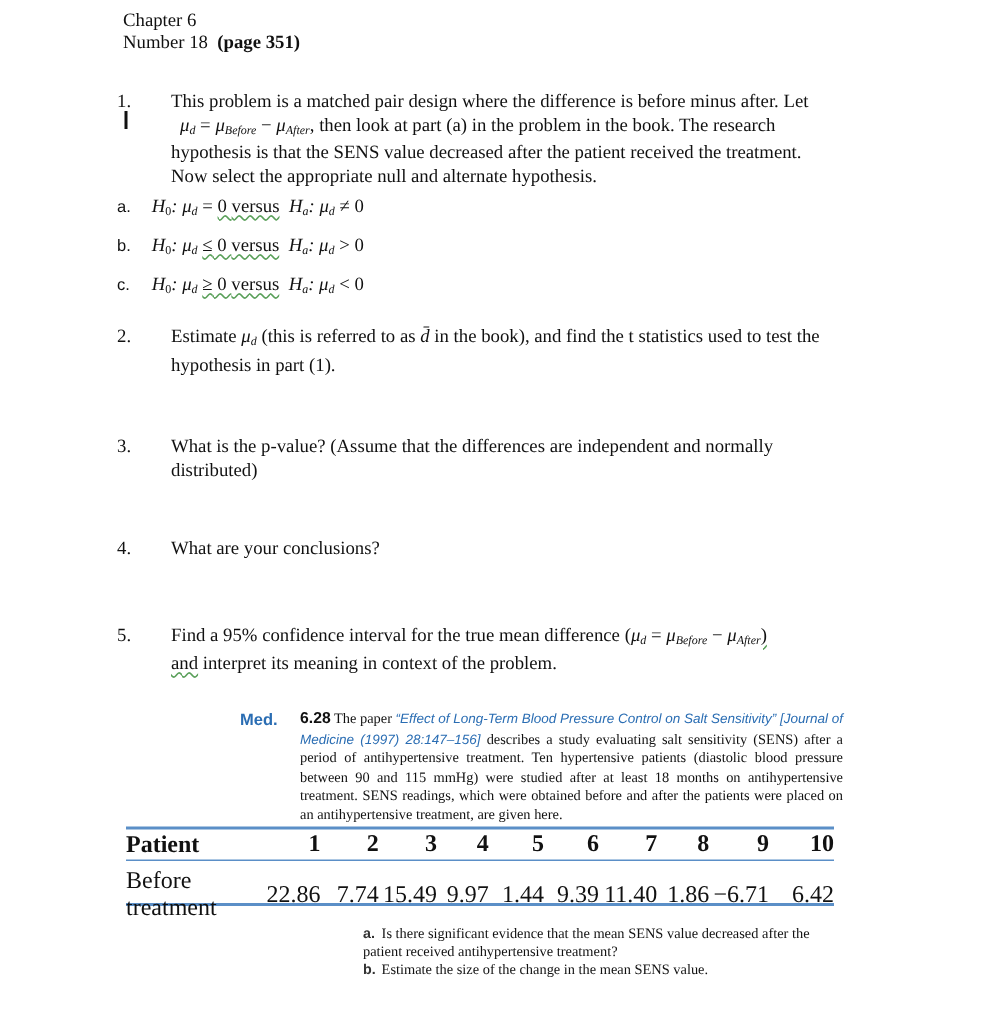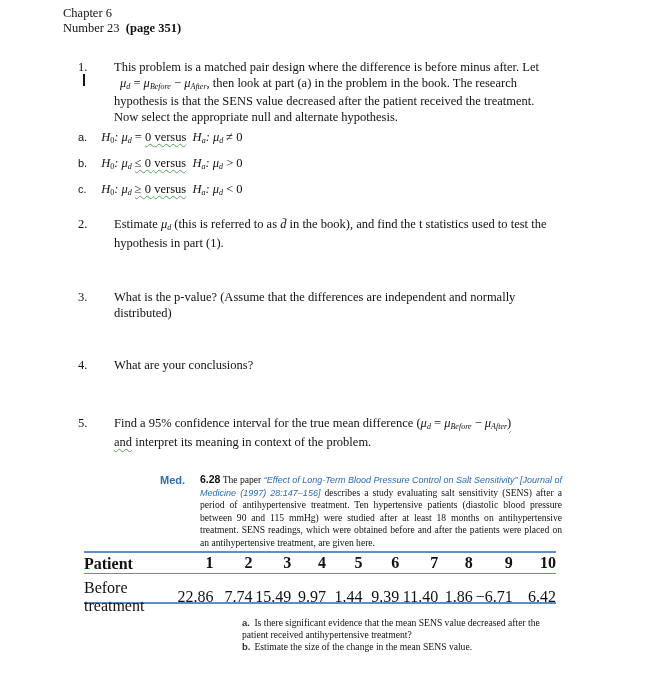--- a/index.html
+++ b/index.html
@@ -1,19 +1,19 @@
 <!DOCTYPE html>
 <html><head>
 <meta charset="utf-8">
 <style>
   html, body { margin:0; padding:0; background:#ffffff; }
   body { width:668px; height:690px; position:relative; overflow:hidden;
          font-family:"Liberation Serif", serif; color:#111; }
   .abs { position:absolute; }
-  .hdr { left:63px; font-size:12.5px; line-height:15px; }
+  .hdr { left:82px; font-size:12.5px; line-height:15px; }
   .bold { font-weight:bold; }
   .num { left:78px; font-size:12.5px; }
   .qtext { left:114px; width:440px; font-size:12.5px; line-height:15.5px; }
   .cursor { left:83px; top:74px; width:1.5px; height:12px; background:#111; }
   .math { font-style:italic; }
   .sub { font-size:8px; vertical-align:-2px; font-style:italic; }
   .opt { left:78px; font-size:12.5px; }
   .opt .lbl { font-family:"Liberation Sans", sans-serif; font-size:11px; display:inline-block; width:20px; }
   .squig { text-decoration: underline wavy #5aa05a; text-decoration-thickness:1px; text-underline-offset:2px; }
   .med { left:160px; top:474px; color:#2a6db3; font-family:"Liberation Sans", sans-serif; font-weight:bold; font-size:11px; }
@@ -27,21 +27,21 @@
   .hrow td { font-weight:bold; height:18px; }
   .cellnum { text-align:right; }
   .qs { left:242px; top:617px; width:320px; font-size:9.6px; line-height:12px; }
   .qs .ql { font-family:"Liberation Sans", sans-serif; font-weight:bold; font-size:9.5px; display:inline-block; width:10px; color:#333; }
 </style>
 </head>
 <body>
 
 <div class="abs hdr" style="top:6px;">Chapter 6</div>
 <div class="abs hdr" style="top:21px;">
-  <span>Number 23</span>&nbsp;
+  <span>Number 18</span>&nbsp;
   <span class="bold">(page 351)</span>
 </div>
 
 <div class="abs num" style="top:60px;">1.</div>
 <div class="abs cursor"></div>
 <div class="abs qtext" style="top:60px;">
   <div>This problem is a matched pair design where the difference is before minus after.  Let</div>
   <div style="padding-left:6px;">
     <span class="math">μ</span><span class="sub">d</span><span> = </span><span class="math">μ</span><span class="sub">Before</span><span> − </span><span class="math">μ</span><span class="sub">After</span><span>, then look at part (a) in the problem in the book.  The research</span>
   </div>

